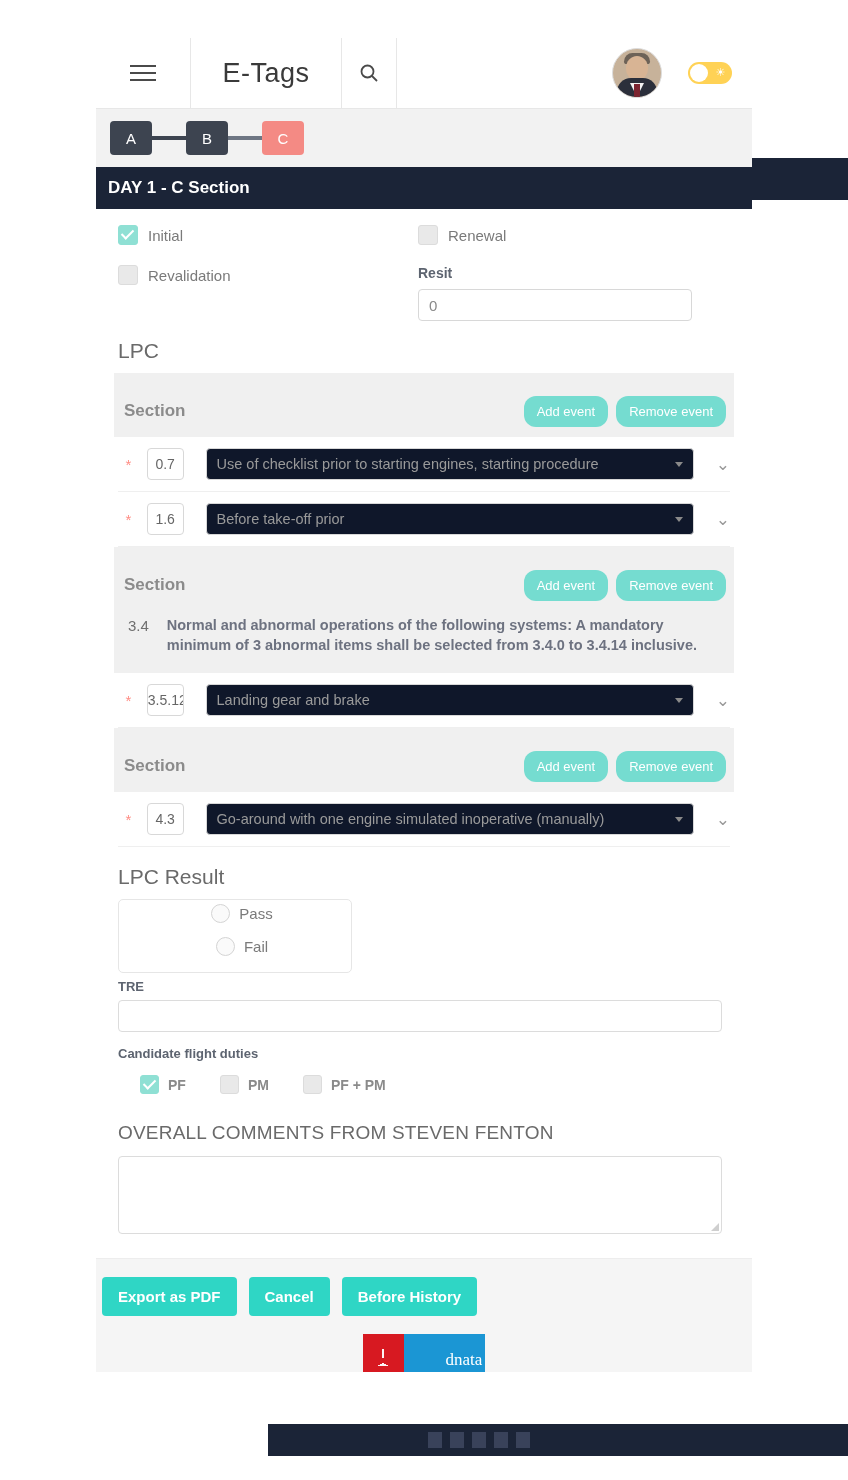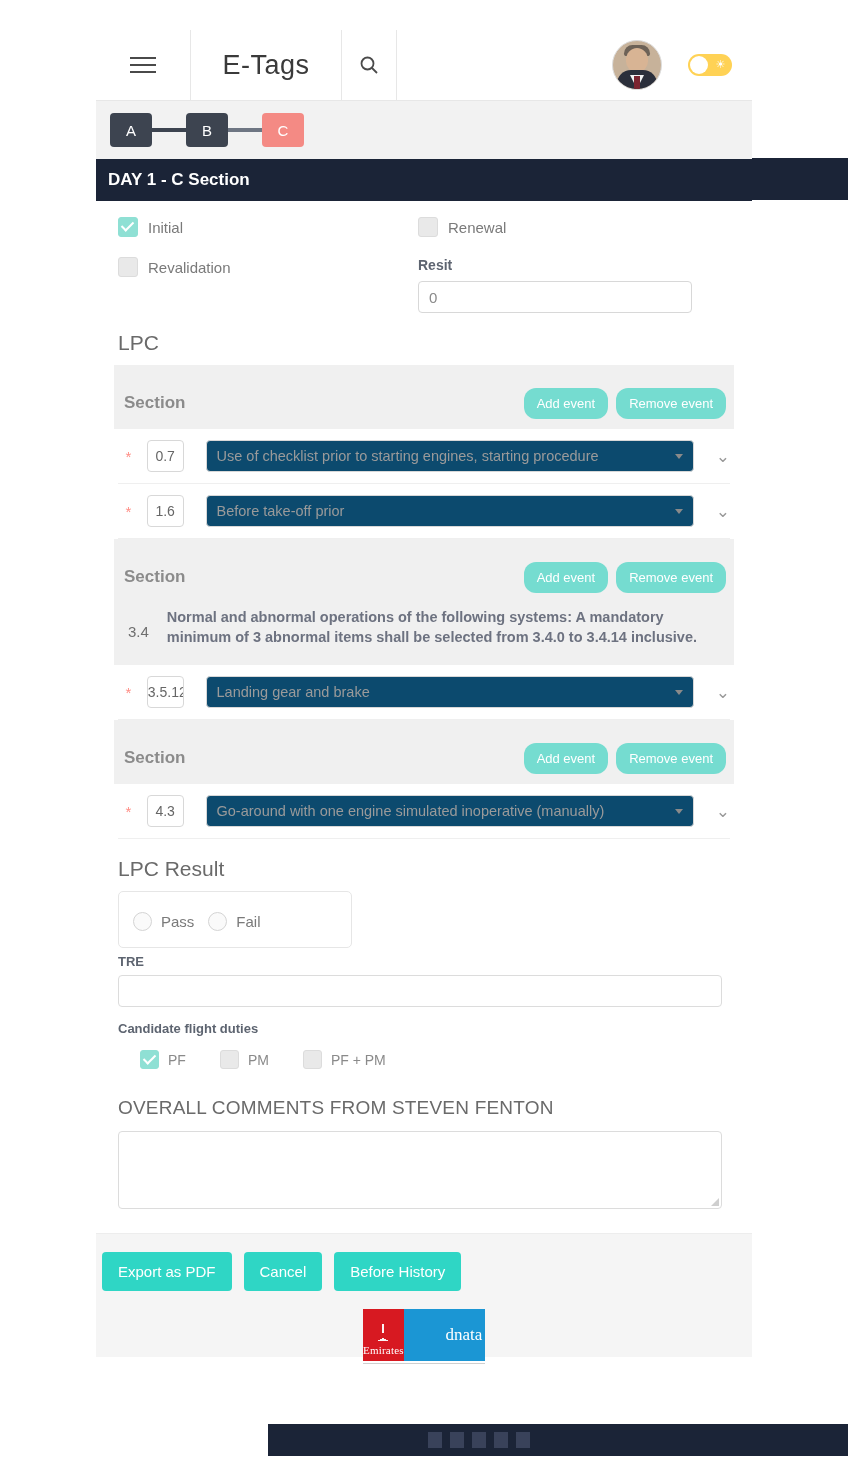--- a/index.html
+++ b/index.html
@@ -53,21 +53,21 @@
     display: block;
     width: 14px;
     height: 16px;
     background: #39425a;
   }
 
   
   .app {
     position: absolute;
     left: 96px;
-    top: 30px;
+    top: 38px;
     width: 656px;
     height: 1334px;
     background: #ffffff;
     overflow: hidden;
   }
 
   
   .topbar {
     position: relative;
     height: 70px;
@@ -331,21 +331,20 @@
     padding: 4px 12px 18px 10px;
     display: flex;
     gap: 18px;
   }
   .sec-note .num {
     width: 46px;
     text-align: right;
     font-size: 15px;
     color: #6f6f6f;
     padding-top: 2px;
-    margin-top: 14px;
   }
   .sec-note .txt {
     font-size: 14.5px;
     font-weight: bold;
     color: #6d7280;
     line-height: 20px;
   }
 
   .itemrow {
     display: flex;
@@ -373,21 +372,21 @@
     background: #fff;
     overflow: hidden;
     white-space: nowrap;
   }
   .selbox {
     margin-left: 22px;
     width: 532px;
     height: 32px;
     border: 1px solid #d8d8d8;
     border-radius: 4px;
-    background: #0c4a6e;
+    background: #0f172a;
     display: flex;
     align-items: center;
     padding: 12px 10px;
     font-size: 14.5px;
     color: #9a9a9a;
     box-sizing: border-box;
     cursor: pointer;
     position: relative;
   }
   .selbox .cap {
@@ -413,24 +412,25 @@
   .h-result {
     font-size: 21px;
     color: #6a6a6a;
     margin: 18px 0 10px 0;
     font-weight: normal;
   }
   .radio-card {
     width: 218px;
     border: 1px solid #e6e6e6;
     border-radius: 5px;
-    padding: 20px 0 16px 14px;
+    padding: 4px 0 16px 14px;
     display: flex;
     align-items: center;
     gap: 14px;
+    flex-direction: column;
   }
   .radio {
     display: flex;
     align-items: center;
     gap: 9px;
     cursor: pointer;
   }
   .radio .dot {
     width: 17px; height: 17px;
     border-radius: 50%;
@@ -457,20 +457,21 @@
   }
   .duties {
     display: flex;
     gap: 34px;
     margin: 14px 0 0 22px;
   }
   .duty {
     display: flex;
     align-items: center;
     gap: 9px;
+    font-weight: bold;
   }
   .duty .cb { width: 17px; height: 17px; }
   .duty span { font-size: 14px; color: #8a8a8a; }
 
   .h-comments {
     font-size: 19px;
     color: #6a6a6a;
     margin: 28px 0 12px 0;
     font-weight: normal;
     letter-spacing: .2px;
@@ -509,20 +510,21 @@
   }
   .btn-foot {
     background: #2fd6c5;
     color: #ffffff;
     border: none;
     border-radius: 4px;
     padding: 11px 16px;
     font-size: 15px;
     cursor: pointer;
     font-family: "Liberation Sans", sans-serif;
+    font-weight: bold;
   }
   .logo {
     margin: 18px auto 0 auto;
     width: 122px;
   }
   .logo .row1 {
     display: flex;
     height: 52px;
   }
   .logo .em {

